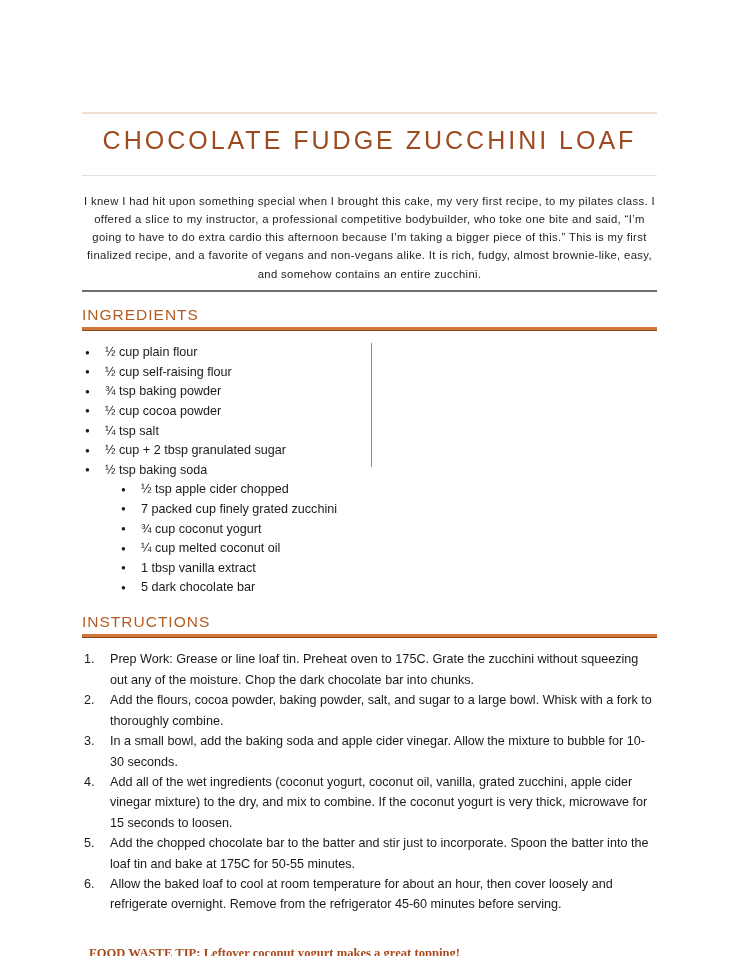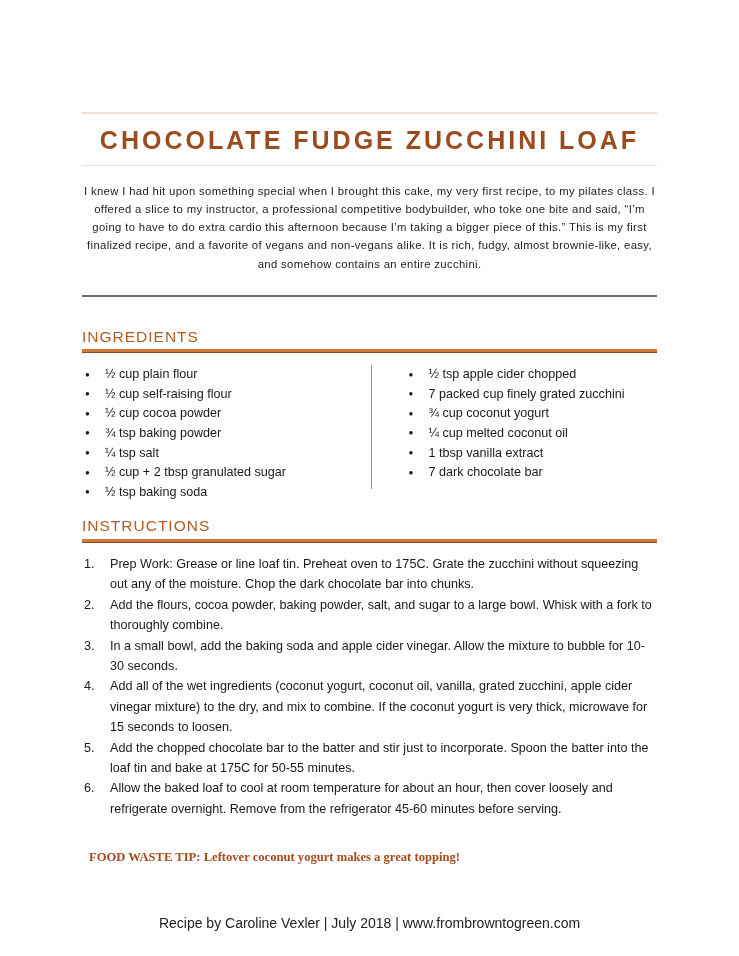--- a/index.html
+++ b/index.html
@@ -27,40 +27,40 @@
   .title-rule-top {
     margin-top: 112px;
     height: 2px;
     background: #f3ded2;
   }
   .doc-title {
     font-size: 25px;
     letter-spacing: 3.0px;
     color: #9c4a1e;
     text-align: center;
-    font-weight: 700;
-    padding: 13px 0 10px 0;
+    font-weight: 400;
+    padding: 13px 0 20px 0;
     margin: 0;
     line-height: 1.1;
     white-space: nowrap;
   }
   .title-rule-bottom {
     height: 1px;
     background: #e8e0d6;
   }
 
   
   .intro {
     text-align: center;
     font-size: 11.3px;
     line-height: 1.62;
     letter-spacing: 0.35px;
     color: #232323;
     margin: 0;
-    padding: 16px 2px 22px 2px;
+    padding: 16px 2px 7px 2px;
   }
   .intro-rule {
     height: 1.6px;
     background: #6e6e6e;
   }
 
   
   .section-head {
     font-size: 15.5px;
     letter-spacing: 1.0px;
@@ -70,28 +70,29 @@
     padding: 0;
     line-height: 1.2;
   }
   .section-rule {
     height: 3px;
     background: #d4763a;
     border-bottom: 1.6px solid #8a4a20;
     margin-top: 3px;
   }
 
-  #ingredients-section { padding-top: 31px; }
+  #ingredients-section { padding-top: 14px; }
   #instructions-section { padding-top: 15px; }
 
   
   .ing-wrap {
     display: flex;
     position: relative;
     padding-top: 12px;
+    flex-direction: column;
   }
   .ing-col {
     width: 50%;
     box-sizing: border-box;
   }
   .ing-col.left  { padding-right: 18px; }
   .ing-col.right { padding-left: 36px; }
   .ing-list {
     list-style: none;
     margin: 0;
@@ -191,36 +192,36 @@
     <h2 class="section-head">INGREDIENTS</h2>
     <div class="section-rule"></div>
 
     <div class="ing-wrap">
       <div class="ing-divider"></div>
 
       <div class="ing-col left">
         <ul class="ing-list">
           <li>½ cup plain flour</li>
           <li>½ cup self-raising flour</li>
+          <li>¾ tsp baking powder</li>
           <li>½ cup cocoa powder</li>
-          <li>¾ tsp baking powder</li>
           <li>¼ tsp salt</li>
           <li>½ cup + 2 tbsp granulated sugar</li>
           <li>½ tsp baking soda</li>
         </ul>
       </div>
 
       <div class="ing-col right">
         <ul class="ing-list">
           <li>½ tsp apple cider chopped</li>
           <li>7 packed cup finely grated zucchini</li>
           <li>¾ cup coconut yogurt</li>
           <li>¼ cup melted coconut oil</li>
           <li>1 tbsp vanilla extract</li>
-          <li>7 dark chocolate bar</li>
+          <li>5 dark chocolate bar</li>
         </ul>
       </div>
     </div>
   </section>
 
   <section id="instructions-section">
     <h2 class="section-head">INSTRUCTIONS</h2>
     <div class="section-rule"></div>
 
     <ol class="steps">

